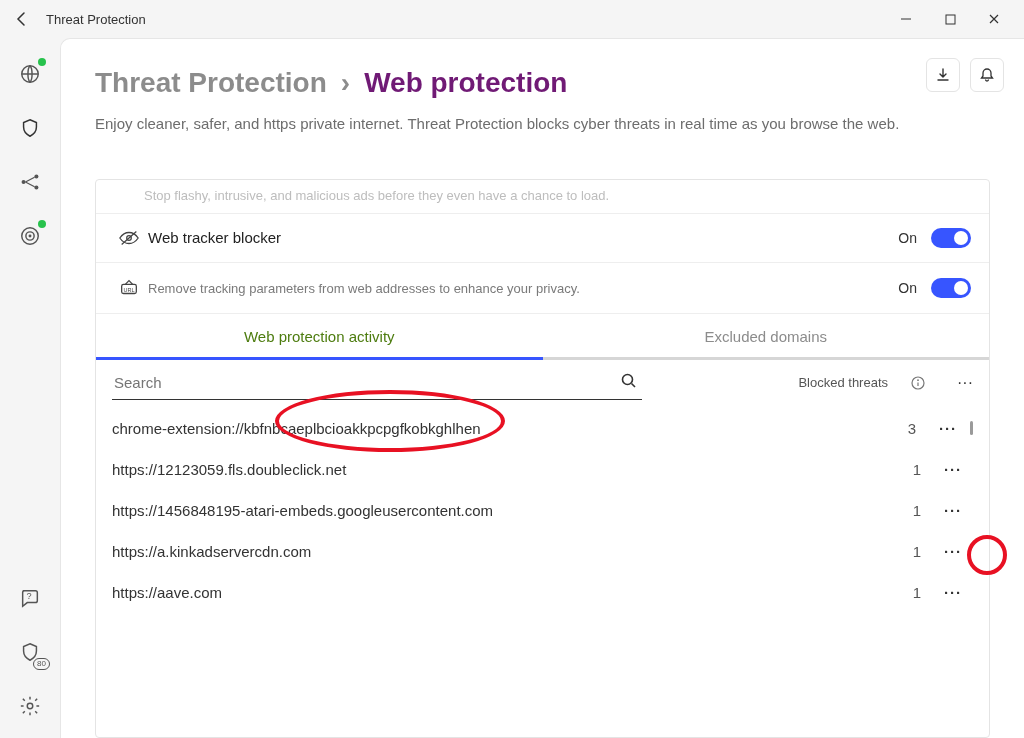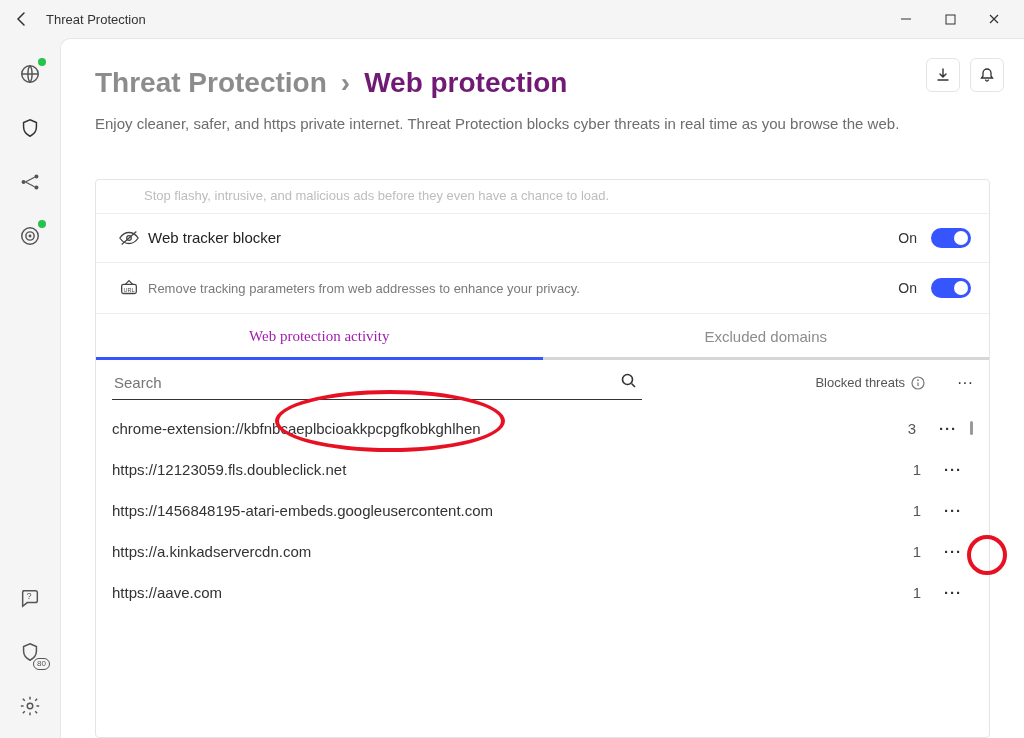--- a/index.html
+++ b/index.html
@@ -42,29 +42,29 @@
   .setting-text { flex:1; }
   .setting-title { font-size:15px; color:#222; font-weight:500; }
   .setting-desc { font-size:13px; color:#7a7a7a; margin-top:2px; }
   .on-label { font-size:14px; color:#333; margin-right:10px; }
   .toggle { width:40px; height:20px; background:#3755ff; border-radius:10px; position:relative; cursor:pointer; }
   .toggle::after { content:""; position:absolute; right:3px; top:3px; width:14px; height:14px; background:#fff; border-radius:50%; }
 
   
   .tabs { display:flex; border-top:1px solid #eee; }
   .tab { flex:1; text-align:center; padding:14px 0 12px 0; font-size:15px; cursor:pointer; color:#8c8c8c; border-bottom:3px solid #d6d6d6; position:relative; }
-  .tab.active { color:#a21caf; border-bottom-color:#3755ff;font-family:Liberation Serif, serif; }
+  .tab.active { color:#4d7c0f; border-bottom-color:#3755ff; }
 
   
   .list-area { flex:1; overflow:hidden; display:flex; flex-direction:column; }
   .list-header { display:flex; align-items:center; padding:6px 16px 8px 16px; border-bottom:1px solid #transparent; }
   .search-wrap { position:relative; width:530px; border-bottom:1px solid #333; display:flex; align-items:center; }
   .search-wrap input { border:none; outline:none; width:100%; font-size:15px; padding:8px 32px 8px 2px; color:#a21caf; background:transparent; }
   .search-wrap .mag { position:absolute; right:4px; top:6px; }
-  .col-head { margin-left:auto; font-size:13px; color:#555; display:flex; align-items:center; gap:6px; padding-right:8px; }
+  .col-head { margin-left:auto; font-size:13px; color:#555; display:flex; align-items:center; gap:23px; padding-right:8px; }
   .hdr-dots { margin-left:24px; cursor:pointer; }
 
   .row { display:flex; align-items:center; padding:12px 16px; font-size:15px; color:#333; }
   .row .url { flex:1; overflow:hidden; text-overflow:ellipsis; white-space:nowrap; }
   .row .count { width:60px; text-align:right; color:#555; padding-right:12px; }
   .row .dots { width:40px; text-align:center; cursor:pointer; color:#333; letter-spacing:1px; font-weight:600; }
   .tiny-scroll { width:3px; height:14px; background:#9a9a9a; border-radius:2px; margin-left:2px; }
 
   
   .annot-oval { position:absolute; border:4px solid #e81123; border-radius:50%; pointer-events:none; }

